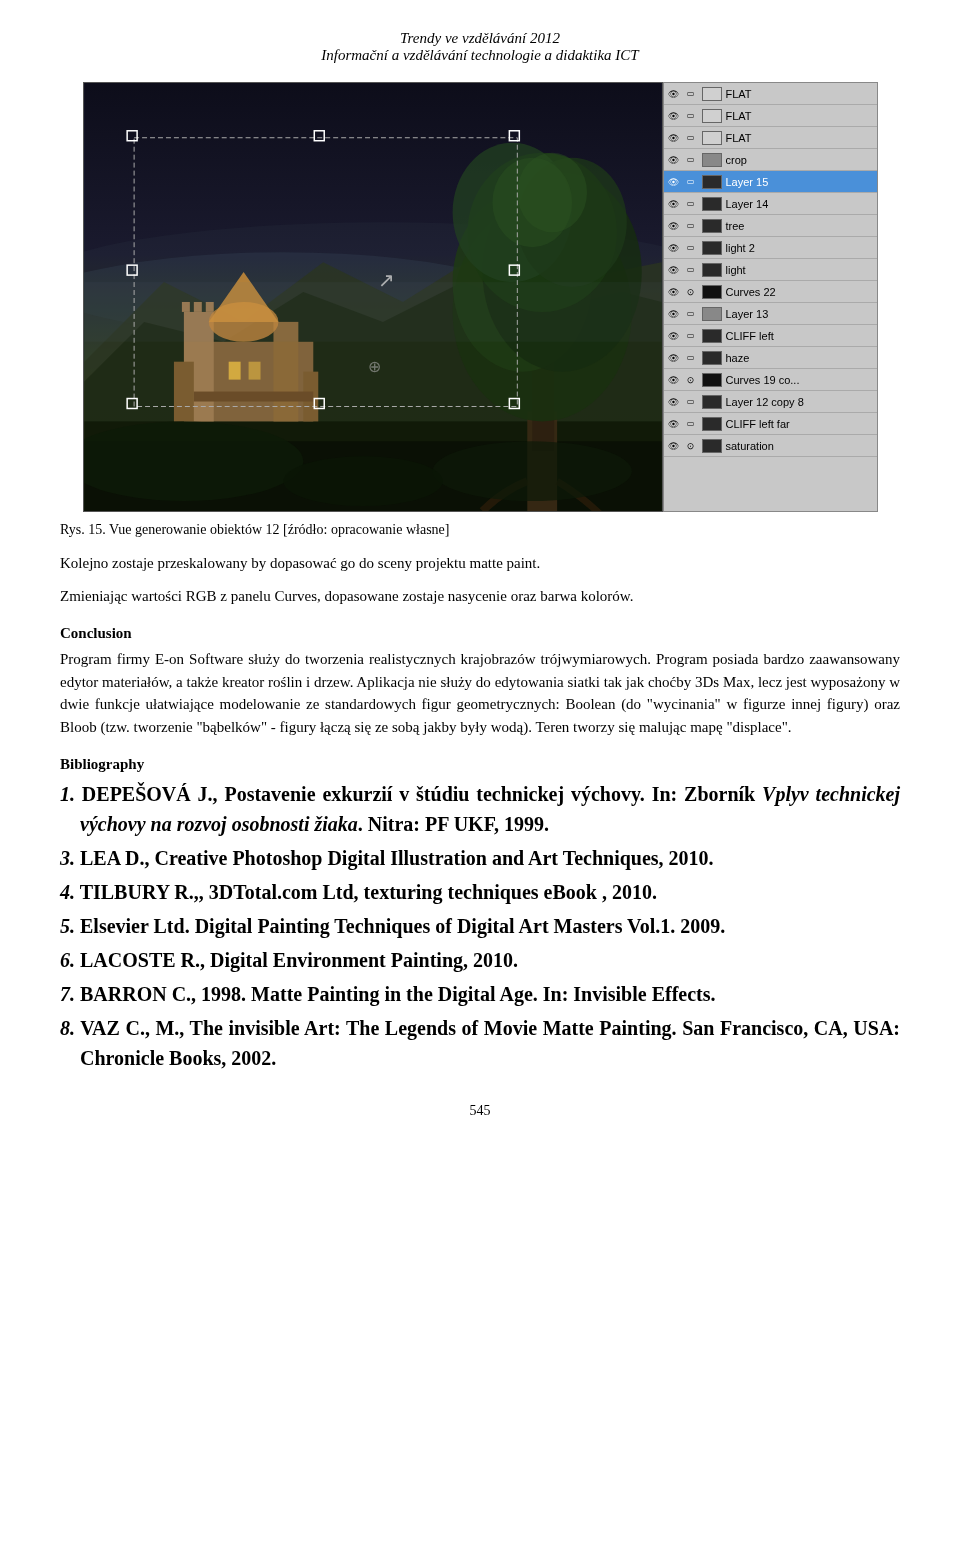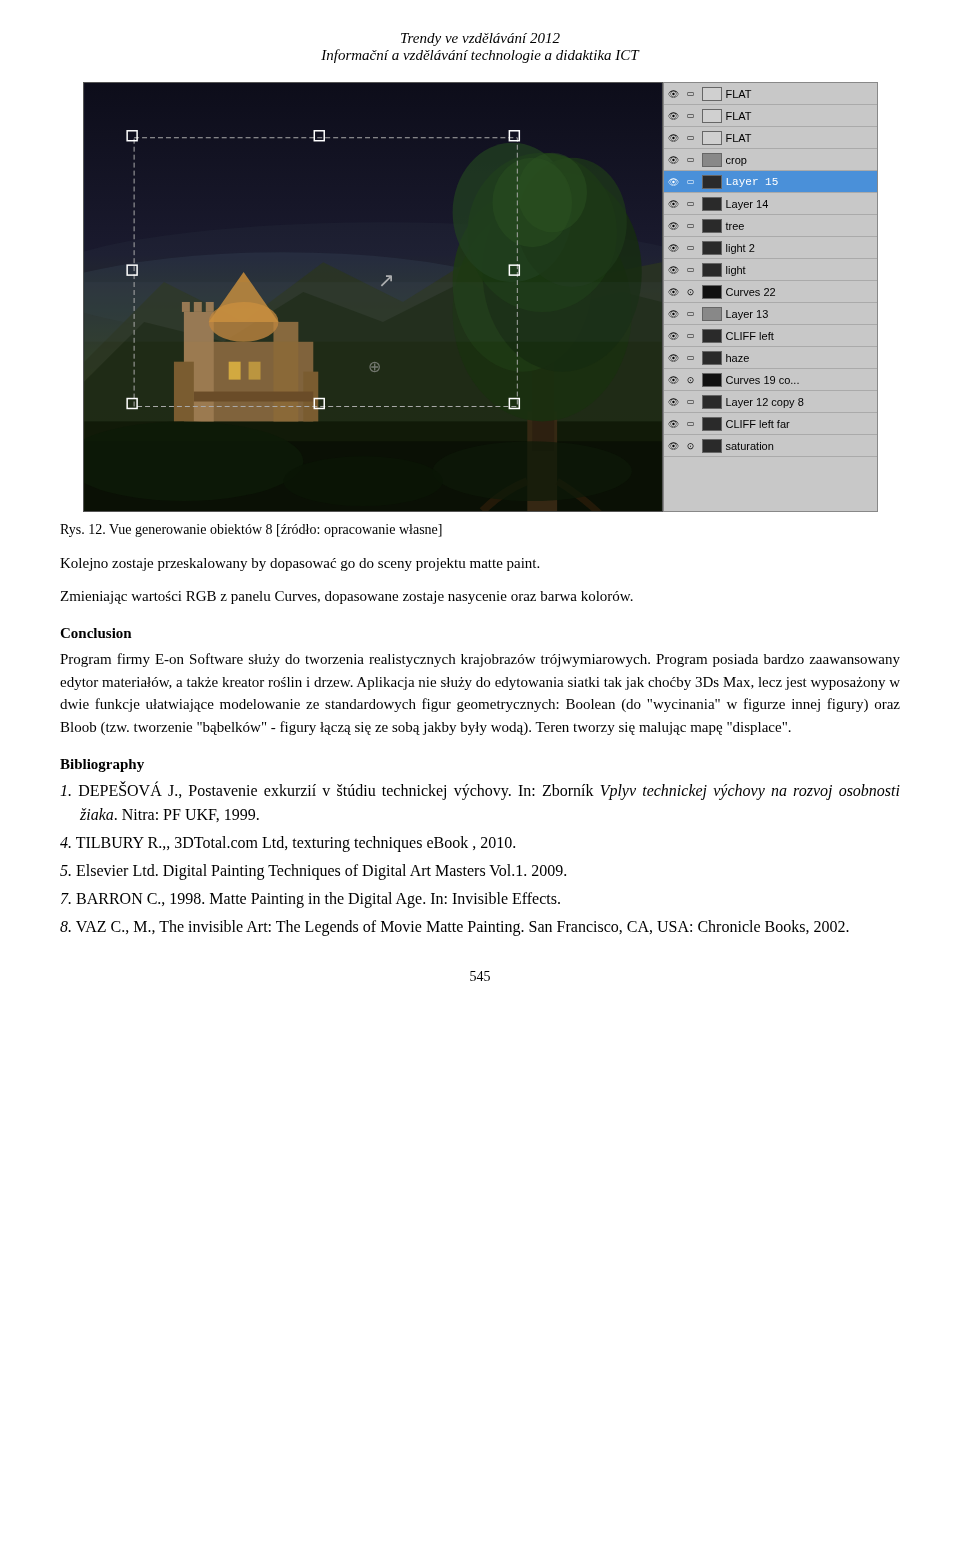--- a/index.html
+++ b/index.html
@@ -50,21 +50,21 @@
     }
     .layers-row {
       display: flex;
       align-items: center;
       height: 22px;
       border-bottom: 1px solid #aaa;
       padding: 0 2px;
       cursor: pointer;
     }
     .layers-row.selected { background: #4a90d9; color: #fff; }
-    .layers-row.selected .layer-name { color: #fff; font-family: Liberation Mono, monospace; }
+    .layers-row.selected .layer-name { color: #fff; }
     .layer-eye {
       width: 16px;
       height: 16px;
       display: flex;
       align-items: center;
       justify-content: center;
       font-size: 10px;
       flex-shrink: 0;
     }
     .layer-icon {
@@ -109,25 +109,26 @@
       margin-bottom: 10px;
     }
     .section-heading {
       font-weight: bold;
       font-size: 15px;
       margin-top: 18px;
       margin-bottom: 6px;
     }
     .bibliography-item {
       text-align: justify;
-      font-size: 16px;
+      font-size: 20px;
       line-height: 1.5;
       margin-bottom: 4px;
       padding-left: 20px;
       text-indent: -20px;
+      font-weight: bold;
     }
     .bibliography-item .item-num {
       font-style: italic;
     }
     .bibliography-item .item-text-italic {
       font-style: italic;
     }
     .page-number {
       text-align: center;
       margin-top: 30px;
@@ -378,32 +379,34 @@
         <div class="layer-icon">
           <span style="font-size:9px">⊙</span>
         </div>
         <div class="layer-thumb" style="background: rgb(42, 42, 42);"></div>
         <div class="layer-name">saturation</div>
       </div>
     </div>
 </div>
 
 <div class="figure-caption">
-  <span>Rys. 12.  Vue generowanie obiektów 8  [źródło: opracowanie własne]</span>
+  <span>Rys. 15.  Vue generowanie obiektów 12  [źródło: opracowanie własne]</span>
 </div>
 
 <p class="body-text">Kolejno zostaje przeskalowany by dopasować go do sceny projektu matte paint.</p>
 <p class="body-text">Zmieniając wartości RGB z panelu Curves, dopasowane zostaje nasycenie oraz barwa kolorów.</p>
 
 <p class="section-heading">Conclusion</p>
 <p class="body-text">Program firmy E-on Software służy do tworzenia realistycznych krajobrazów trójwymiarowych. Program posiada bardzo zaawansowany edytor materiałów, a także kreator roślin i drzew.  Aplikacja nie służy do edytowania siatki tak jak choćby 3Ds Max, lecz jest wyposażony w dwie funkcje ułatwiające modelowanie ze standardowych figur geometrycznych: Boolean (do "wycinania" w figurze innej figury) oraz Bloob (tzw. tworzenie "bąbelków" - figury łączą się ze sobą jakby były wodą). Teren tworzy się malując mapę "displace".</p>
 
 <p class="section-heading">Bibliography</p>
 
 <div id="bibliography-list">
     <p class="bibliography-item"><span class="item-num">1.</span> DEPEŠOVÁ J., Postavenie exkurzií v štúdiu technickej výchovy. In: Zborník <span class="item-text-italic">Vplyv technickej výchovy na rozvoj osobnosti žiaka</span>. Nitra: PF UKF, 1999.</p>
+    <p class="bibliography-item"><span class="item-num">3.</span> LEA D., Creative Photoshop Digital Illustration and Art Techniques, 2010.</p>
     <p class="bibliography-item"><span class="item-num">4.</span> TILBURY R.,, 3DTotal.com Ltd, texturing techniques eBook , 2010.</p>
     <p class="bibliography-item"><span class="item-num">5.</span> Elsevier Ltd. Digital Painting Techniques of Digital Art Masters Vol.1. 2009.</p>
+    <p class="bibliography-item"><span class="item-num">6.</span> LACOSTE R., Digital Environment Painting, 2010.</p>
     <p class="bibliography-item"><span class="item-num">7.</span> BARRON C., 1998. Matte Painting in the Digital Age. In: Invisible Effects.</p>
     <p class="bibliography-item"><span class="item-num">8.</span> VAZ C., M., The invisible Art: The Legends of Movie Matte Painting. San Francisco, CA, USA: Chronicle Books, 2002.</p>
   </div>
 
 <div class="page-number">545</div>
 
 </body></html>

